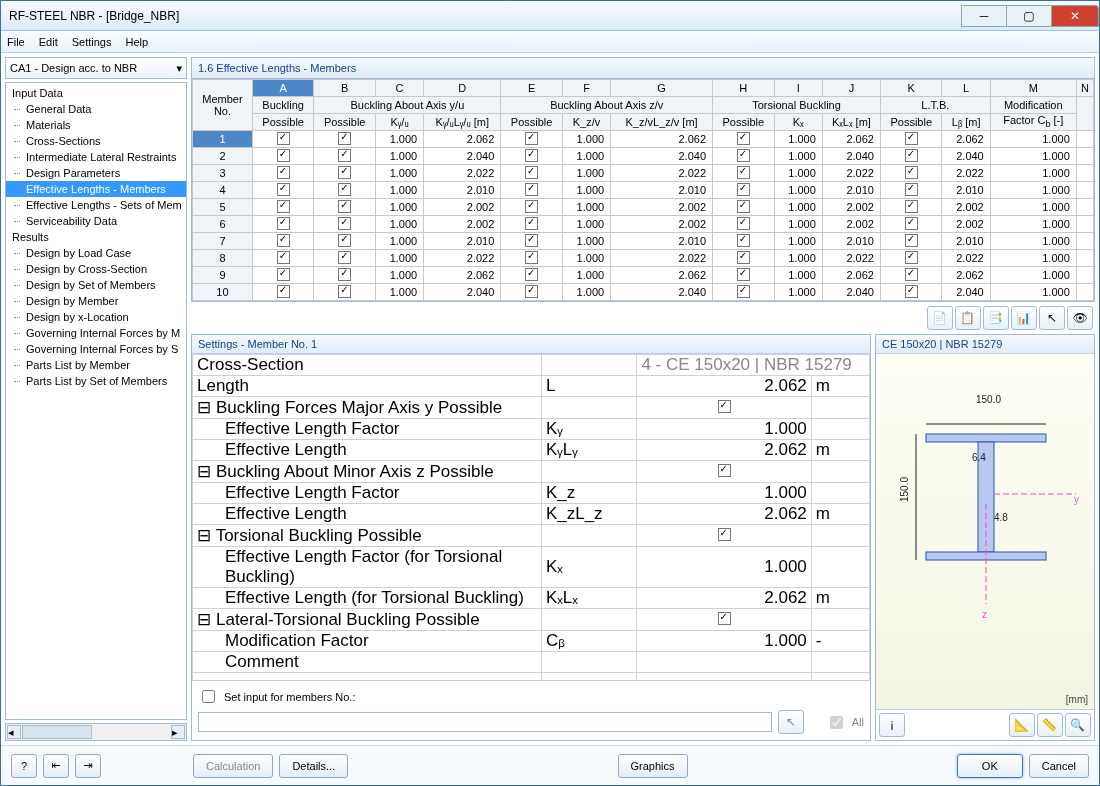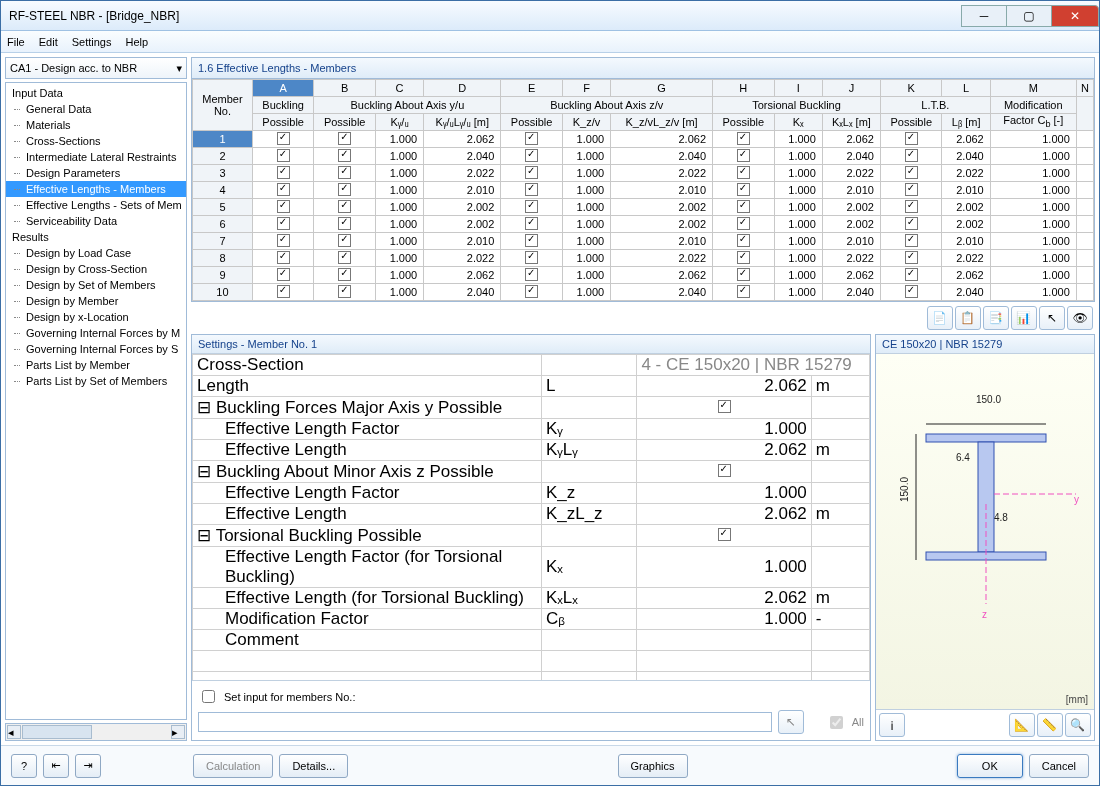--- a/index.html
+++ b/index.html
@@ -408,20 +408,26 @@
                     <td class="val">1.000</td>
                     <td class="unit"></td>
                   </tr>
                   <tr>
                     <td class="lbl indent">Effective Length (for Torsional Buckling)</td>
                     <td class="sym">KₓLₓ</td>
                     <td class="val">2.062</td>
                     <td class="unit">m</td>
                   </tr>
                   <tr>
+                    <td class="lbl">⊟ Lateral-Torsional Buckling Possible</td>
+                    <td class="sym"></td>
+                    <td class="val" style="text-align: center;"><span class="chk"></span></td>
+                    <td class="unit"></td>
+                  </tr>
+                  <tr>
                     <td class="lbl indent">Modification Factor</td>
                     <td class="sym">Cᵦ</td>
                     <td class="val">1.000</td>
                     <td class="unit">-</td>
                   </tr>
                   <tr>
                     <td class="lbl indent">Comment</td>
                     <td class="sym"></td>
                     <td class="val"></td>
                     <td class="unit"></td>
@@ -481,21 +487,21 @@
                 <rect x="82" y="38" width="16" height="110"></rect>
                 <rect x="30" y="148" width="120" height="8"></rect>
               </g>
               <line x1="30" y1="20" x2="150" y2="20" stroke="#222"></line>
               <line x1="20" y1="30" x2="20" y2="156" stroke="#222"></line>
               <line x1="98" y1="90" x2="190" y2="90" stroke="#f050c0" stroke-dasharray="6 3"></line>
               <line x1="90" y1="100" x2="90" y2="200" stroke="#f050c0" stroke-dasharray="6 3"></line>
             </svg>
             <span class="dim" style="top:40px;left:100px">150.0</span>
             <span class="dim" style="top:130px;left:16px;transform:rotate(-90deg)">150.0</span>
-            <span class="dim" style="top:98px;left:80px">6.4</span>
+            <span class="dim" style="top:98px;left:96px">6.4</span>
             <span class="dim" style="top:158px;left:118px">4.8</span>
             <span class="dim" style="top:140px;left:198px;color:#f050c0">y</span>
             <span class="dim" style="top:255px;left:106px;color:#f050c0">z</span>
             <span class="mm">[mm]</span>
           </div>
           <div class="prevfoot">
             <div class="tbtn">ℹ</div>
             <div style="display:flex;gap:2px">
               <div class="tbtn">📐</div>
               <div class="tbtn">📏</div>

